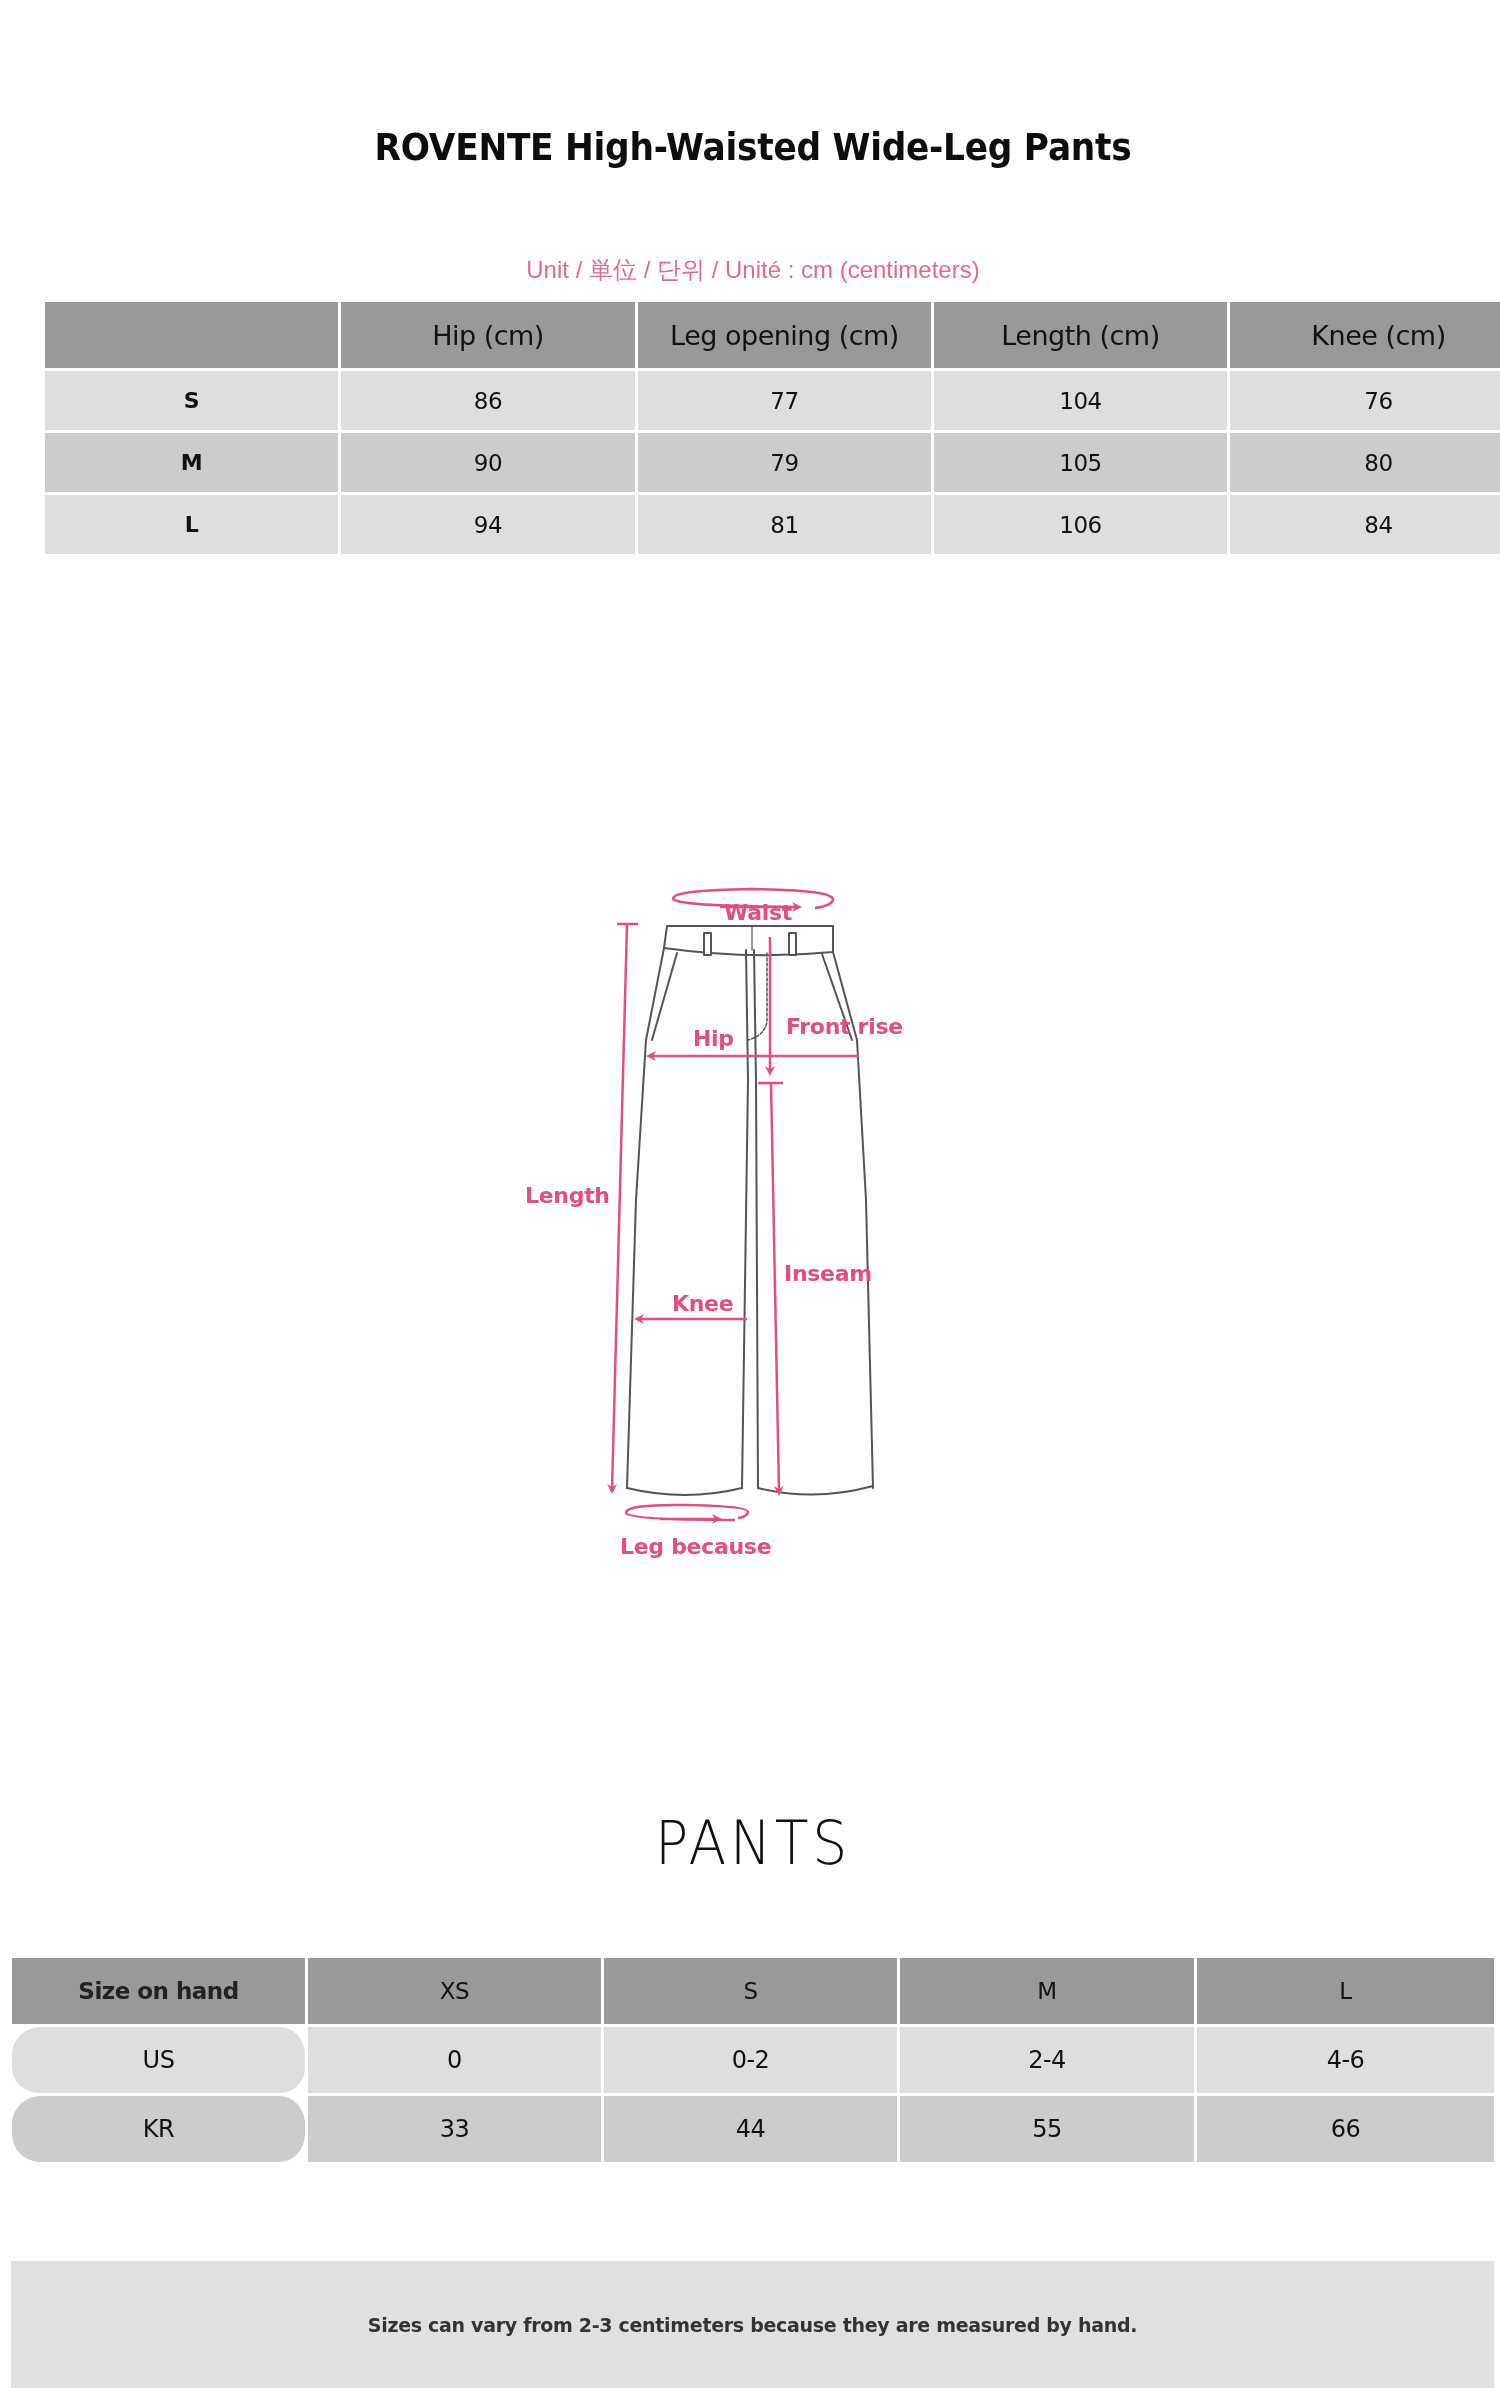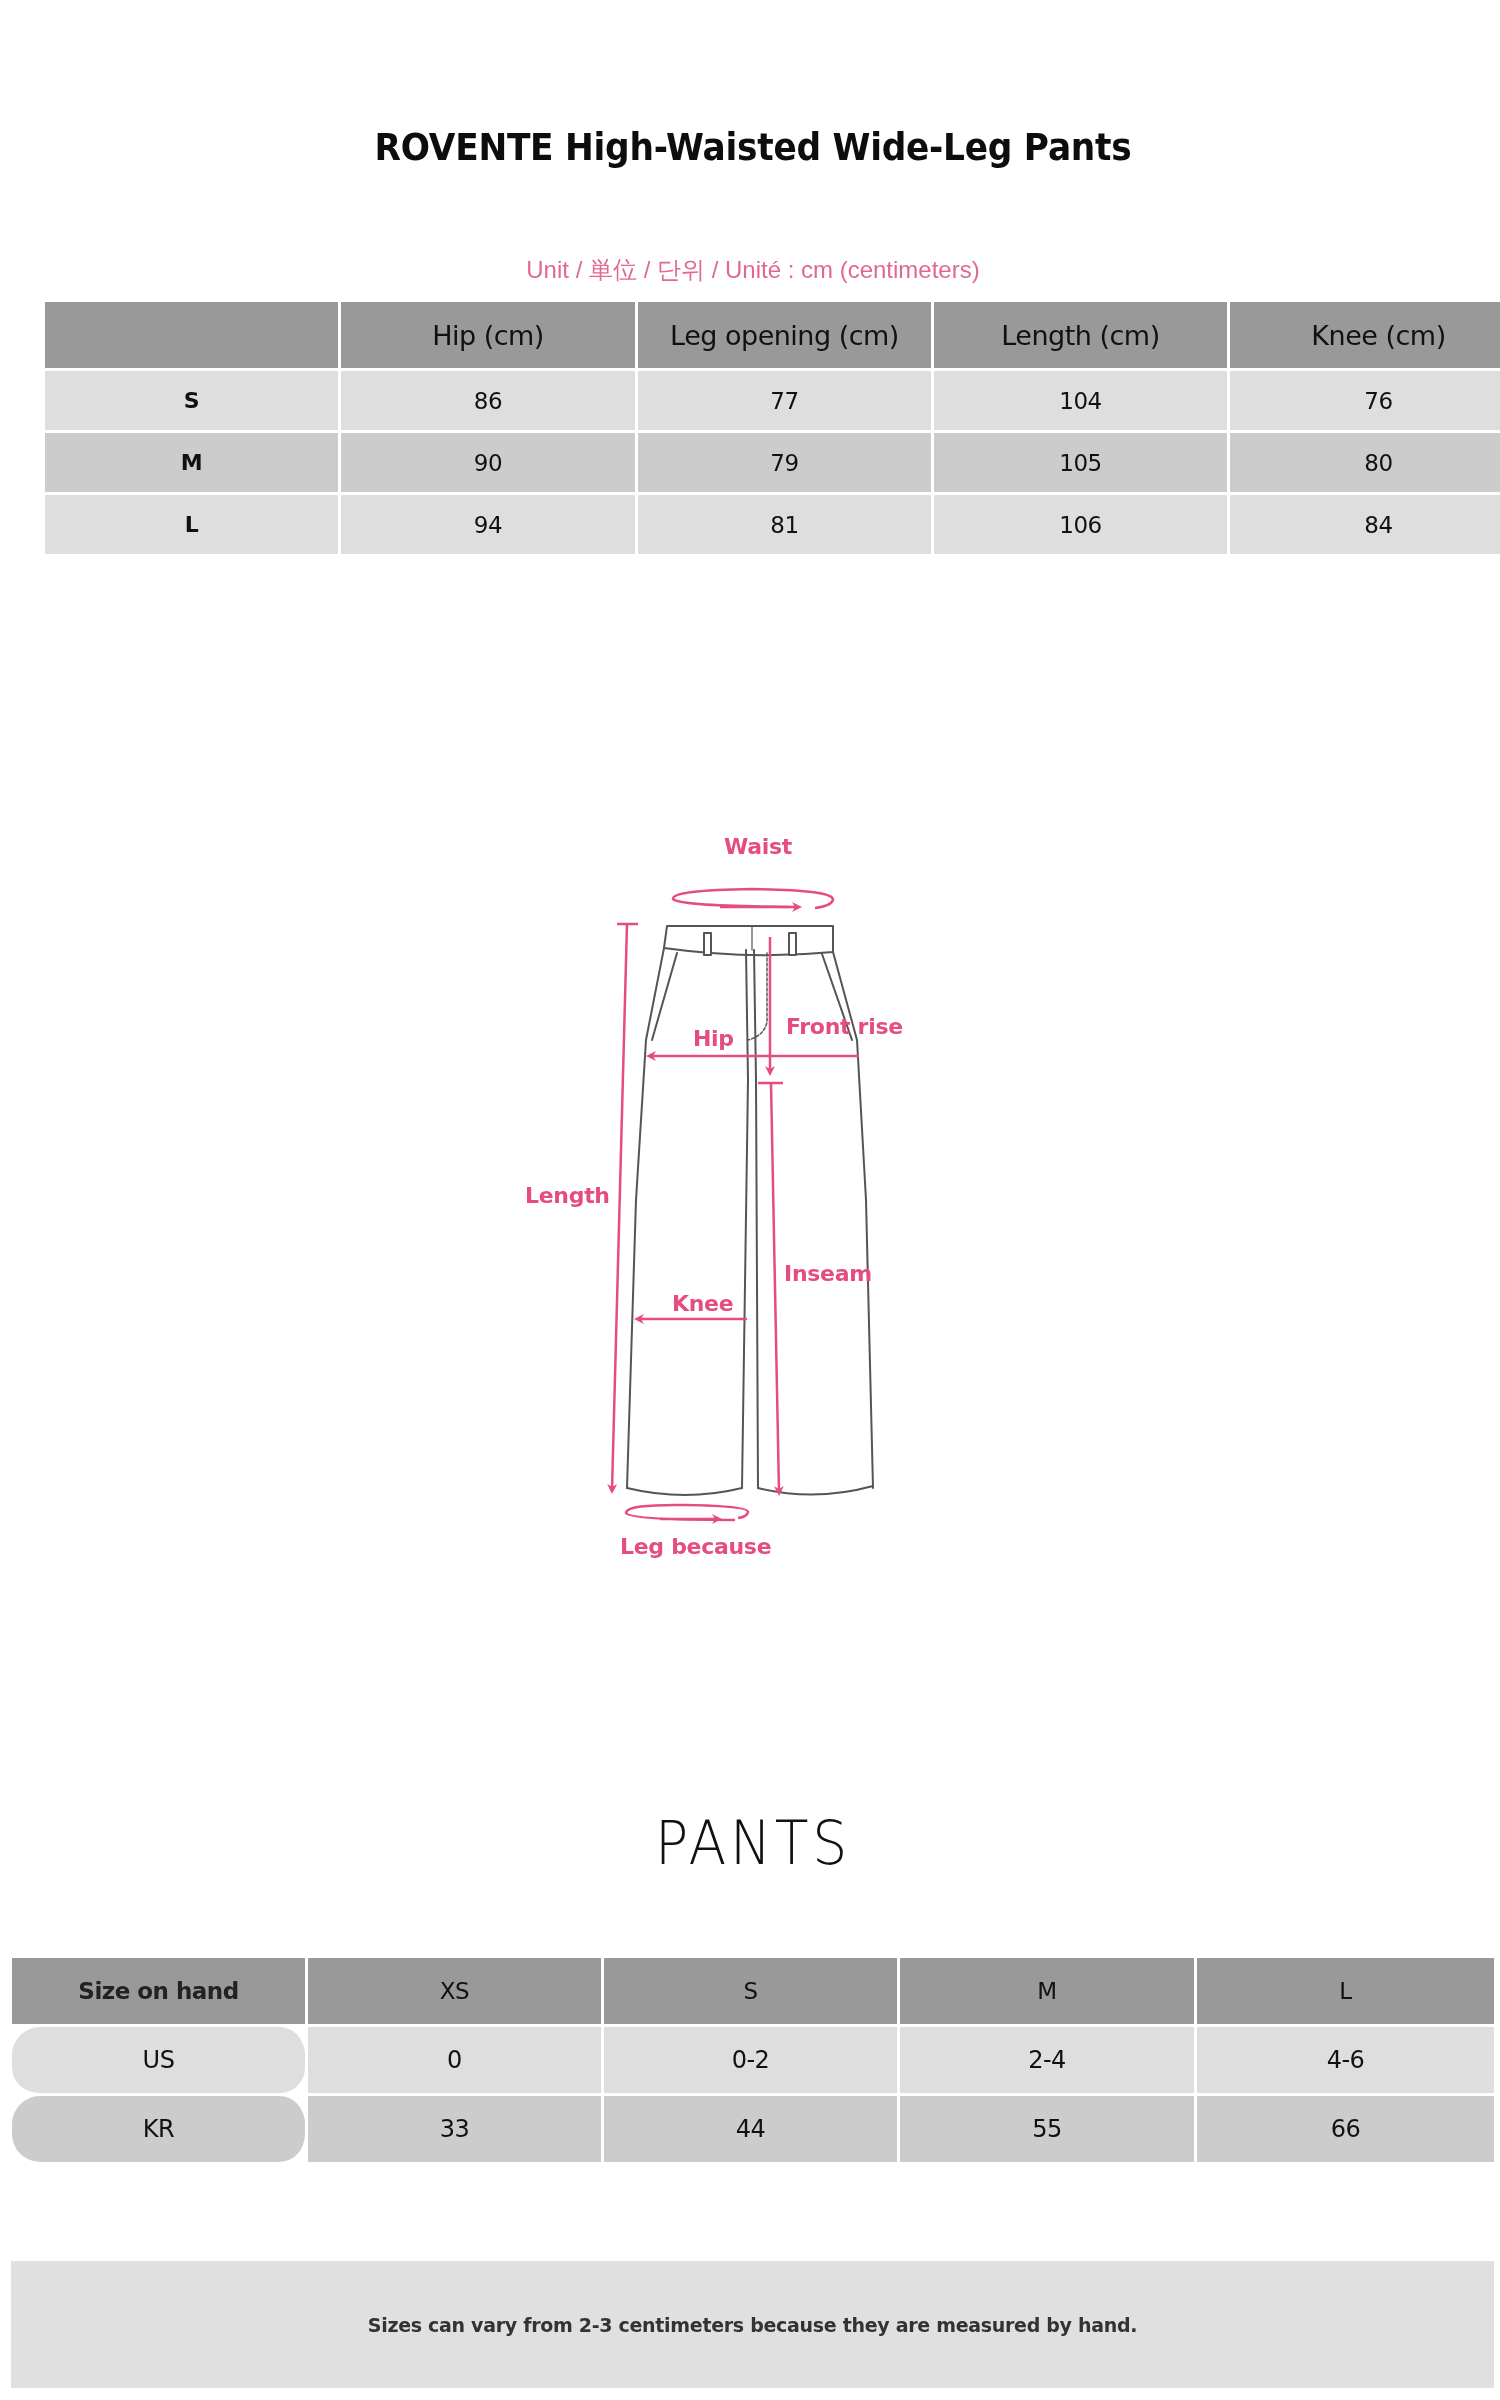--- a/index.html
+++ b/index.html
@@ -243,21 +243,21 @@
 
       <line x1="758" y1="1083" x2="783" y2="1083"></line>
       <line x1="771" y1="1083" x2="779" y2="1492" marker-end="url(#arrowhead)"></line>
 
       <line x1="747" y1="1319" x2="638" y2="1319" marker-end="url(#arrowhead)"></line>
 
       <path d="M735,1520 Q630,1520 626,1513 Q626,1504 686,1505 Q748,1506 748,1512 Q747,1517 738,1518"></path>
       <line x1="660" y1="1519" x2="718" y2="1519" marker-end="url(#arrowhead)"></line>
     </g>
   </svg>
-  <span class="dlabel" style="left:724px;top:834px;">Waist</span>
+  <span class="dlabel" style="left:724px;top:900px;">Waist</span>
   <span class="dlabel" style="left:786px;top:995px;margin-top:19px;">Front rise</span>
   <span class="dlabel" style="left:693px;top:1026px;">Hip</span>
   <span class="dlabel" style="left:525px;top:1183px;">Length</span>
   <span class="dlabel" style="left:784px;top:1261px;">Inseam</span>
   <span class="dlabel" style="left:672px;top:1291px;">Knee</span>
   <span class="dlabel" style="left:620px;top:1534px;">Leg because</span>
 </div>
 
 <div class="pants-heading">PANTS</div>
 

